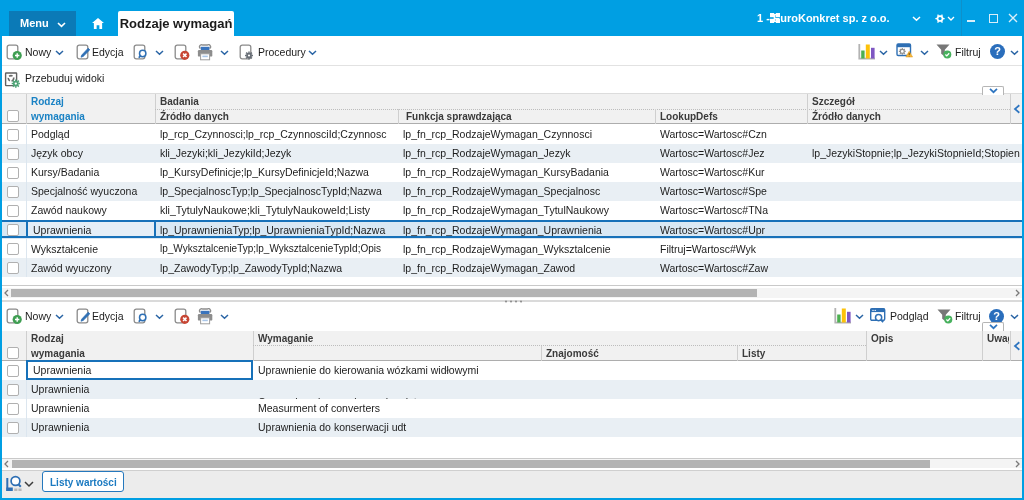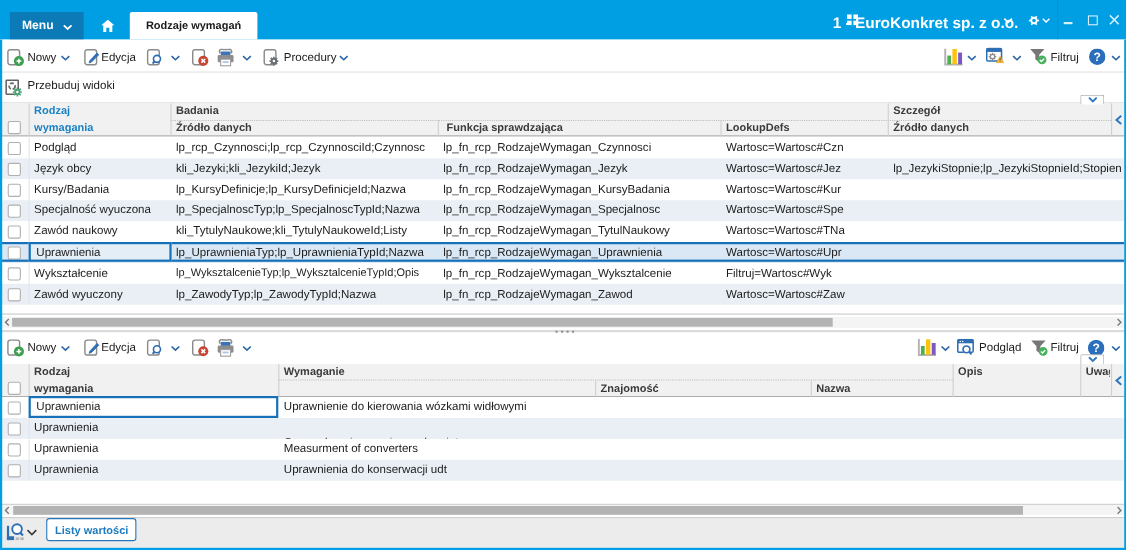--- a/index.html
+++ b/index.html
@@ -20,29 +20,29 @@
 
 <div class="abs" style="left:0;top:0;width:1024px;height:36px;background:#009fe3"></div>
 <div class="abs" style="left:9px;top:11px;width:67px;height:25px;background:#0b7ab7"></div>
 <div class="txt bold" style="left:20px;top:17px;color:#fff;font-size:11px">Menu</div>
 <svg class="abs" style="left:57px;top:21.5px" width="9" height="6" viewBox="0 0 9 6">
       <path d="M1 1 L4.5 4.3 L8 1" stroke="#fff" stroke-width="1.6" fill="none"></path>
     </svg>
 <svg class="abs" style="left:92px;top:18px" width="12" height="11" viewBox="0 0 13 12">
       <path d="M6.5 0 L13 5.5 L11 5.5 L11 12 L8 12 L8 8 L5 8 L5 12 L2 12 L2 5.5 L0 5.5 Z" fill="#fff"></path>
     </svg>
-<div class="abs bold" style="left:118px;top:11px;width:116px;height:25px;background:#fff;border-radius:2px 2px 0 0;font-size:10px;color:#1a1a1a;text-align:center;line-height:25px">Rodzaje wymagań</div>
+<div class="abs bold" style="left:118px;top:11px;width:116px;height:25px;background:#fff;border-radius:2px 2px 0 0;font-size:13px;color:#1a1a1a;text-align:center;line-height:25px">Rodzaje wymagań</div>
 
 <svg class="abs" style="left:770px;top:13px" width="10" height="10" viewBox="0 0 10 10">
       <rect x="0" y="0" width="4.2" height="4.2" fill="#fff"></rect>
       <rect x="5.8" y="0" width="4.2" height="4.2" fill="#fff"></rect>
       <rect x="0" y="5.8" width="4.2" height="4.2" fill="#fff"></rect>
       <rect x="5.8" y="5.8" width="4.2" height="4.2" fill="#fff"></rect>
     </svg>
-<div class="txt bold" style="left:757px;top:12px;color:#fff;font-size:14px">1 - EuroKonkret sp. z o.o.</div>
+<div class="txt bold" style="left:757px;top:12px;color:#fff;font-size:11px">1 - EuroKonkret sp. z o.o.</div>
 <svg class="abs" style="left:912px;top:15.5px" width="9" height="6" viewBox="0 0 9 6">
       <path d="M1 1 L4.5 4.3 L8 1" stroke="#fff" stroke-width="1.5" fill="none"></path>
     </svg>
 <svg class="abs" style="left:933px;top:11px" width="14" height="14" viewBox="0 0 16 16">
       <path fill="#fff" d="M8 4.8c-.4 0-.9.1-1.3.2l-.7-1.2-1.4.8 .7 1.2c-.6.6-1 1.3-1.2 2.1H2.7v1.6h1.4c.2.8.6 1.5 1.2 2.1l-.7 1.2 1.4.8 .7-1.2c.4.1.9.2 1.3.2s.9-.1 1.3-.2l.7 1.2 1.4-.8-.7-1.2c.6-.6 1-1.3 1.2-2.1h1.4V7.9h-1.4c-.2-.8-.6-1.5-1.2-2.1l.7-1.2-1.4-.8-.7 1.2C8.9 4.9 8.4 4.8 8 4.8zm0 2a1.9 1.9 0 1 1 0 3.8 1.9 1.9 0 0 1 0-3.8z"></path>
     </svg>
 <svg class="abs" style="left:947px;top:16px" width="8" height="6" viewBox="0 0 8 6">
       <path d="M1 1 L4 4 L7 1" stroke="#fff" stroke-width="1.3" fill="none"></path>
     </svg>
 <div class="abs" style="left:960.5px;top:0;width:1px;height:36px;background:#0e90ca"></div>
@@ -345,21 +345,21 @@
 <div class="abs vline" style="left:541px;top:345.5px;height:15px"></div>
 <div class="abs vline" style="left:737px;top:345.5px;height:15px"></div>
 <div class="abs vline" style="left:866px;top:330.5px;height:30px"></div>
 <div class="abs vline" style="left:982px;top:330.5px;height:30px"></div>
 <div class="abs vline" style="left:1010px;top:330.5px;height:30px"></div>
 <div class="cbx" style="left:7px;top:346.5px"></div>
 <div class="htx" style="left:31px;top:332.5px">Rodzaj</div>
 <div class="htx" style="left:31px;top:347.5px">wymagania</div>
 <div class="htx" style="left:258px;top:332.5px">Wymaganie</div>
 <div class="htx" style="left:546px;top:347.5px">Znajomość</div>
-<div class="htx" style="left:742px;top:347.5px">Nazwa</div>
+<div class="htx" style="left:742px;top:347.5px">Listy</div>
 <div class="htx" style="left:871px;top:332.5px">Opis</div>
 <div class="htx" style="left:987px;top:332.5px;width:22px;overflow:hidden">Uwagi</div>
 <svg class="chev" style="left:1013px;top:340.5px" width="8" height="10" viewBox="0 0 8 10">
       <path d="M6.3 1.3 L2 5 L6.3 8.7" stroke="#2e75c0" stroke-width="1.8" fill="none"></path>
     </svg>
 <div class="abs" style="left:982px;top:322px;width:22px;height:8.5px;background:#fff;border:1px solid #b5b5b5;border-bottom:none;border-radius:2px 2px 0 0"></div>
 <svg class="chev" style="left:988.5px;top:324px" width="9" height="6" viewBox="0 0 9 6">
       <path d="M1 0.8 L4.5 4.2 L8 0.8" stroke="#2e75c0" stroke-width="1.7" fill="none"></path>
     </svg>
 

